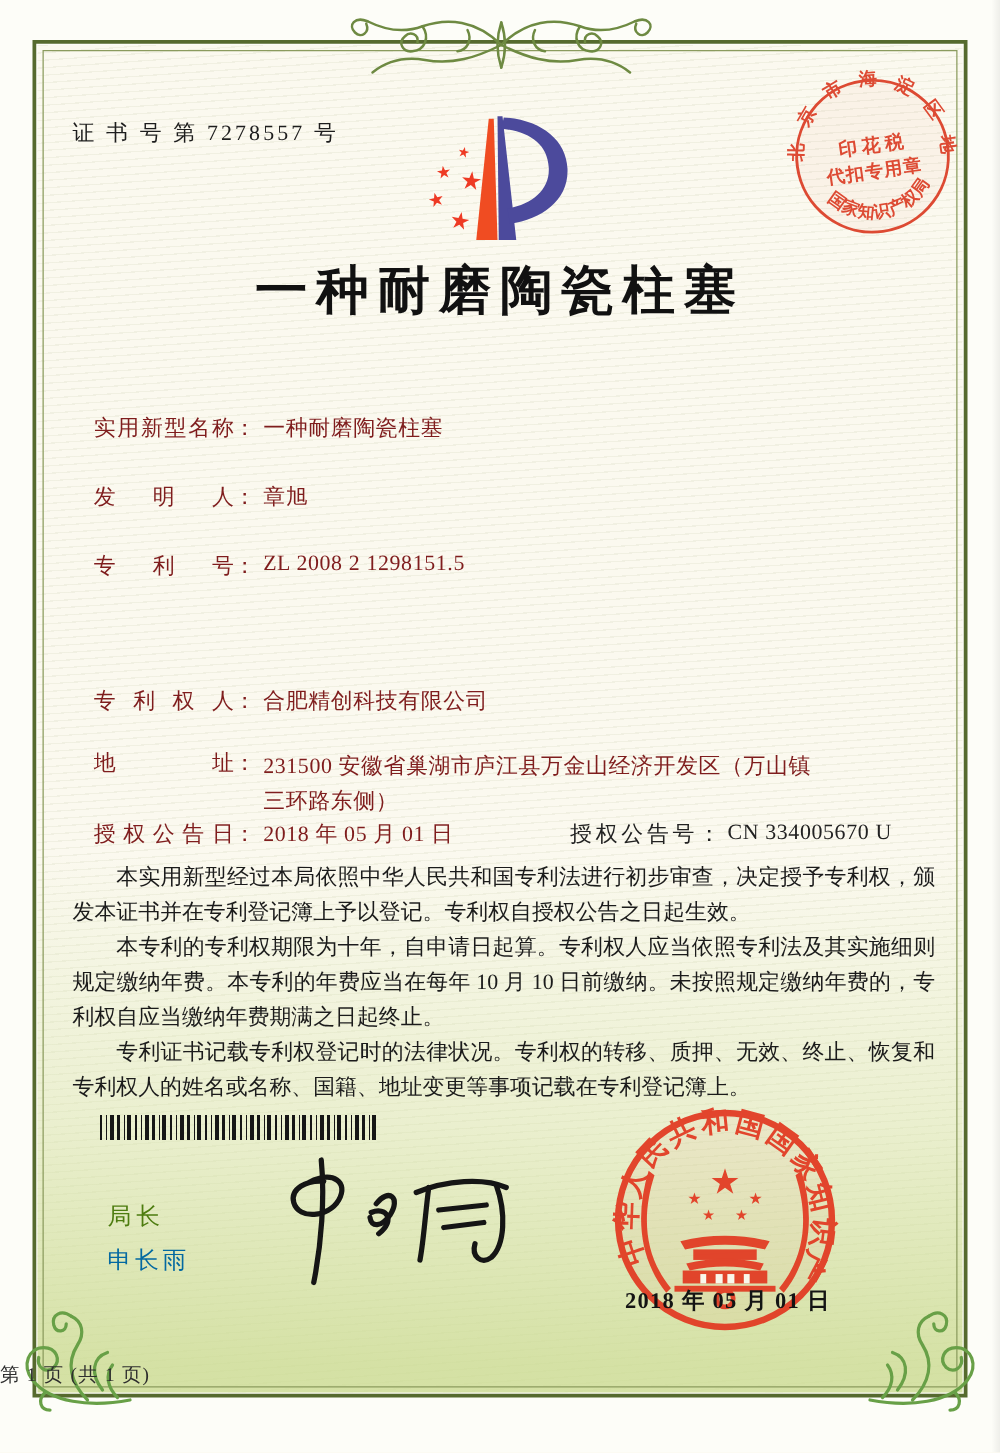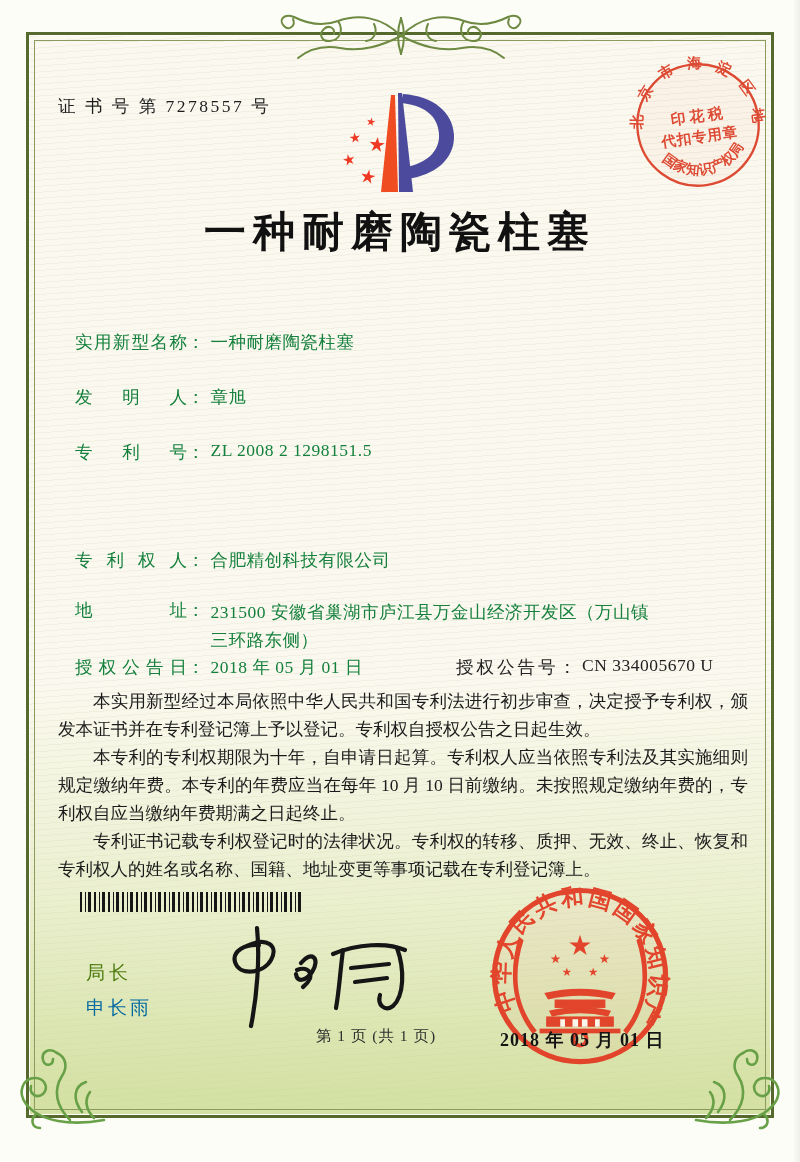--- a/index.html
+++ b/index.html
@@ -21,36 +21,36 @@
       #fbf9ef;
   }
   .frame-outer{position:absolute;left:26px;top:32px;width:748px;height:1086px;
     box-sizing:border-box;border:3px solid #566a2e;}
   .frame-inner{position:absolute;left:34px;top:40px;width:732px;height:1070px;
     box-sizing:border-box;border:1px solid #8b9b5e;}
   .abs{position:absolute;}
   .cert-no{left:58px;top:94px;font-size:17.5px;letter-spacing:2.5px;color:#1d1d1d;}
   .doc-title{left:0;top:204px;width:800px;text-align:center;font-size:42px;font-weight:bold;
     letter-spacing:7px;color:#111;}
-  .row{left:75px;font-size:17.5px;color:#15803d;white-space:nowrap;}
+  .row{left:75px;font-size:17.5px;color:#7f1d1d;white-space:nowrap;}
   .flabel{display:inline-block;width:112px;text-align:justify;text-align-last:justify;vertical-align:top;}
   .fcolon{display:inline-block;vertical-align:top;}
   .fvalue{display:inline-block;margin-left:6px;vertical-align:top;letter-spacing:.5px;}
   .addr-val{white-space:normal;width:480px;line-height:28px;}
   .row-right{left:456px;font-size:17.5px;white-space:nowrap;}
   .rlabel{letter-spacing:3px;}
   .paragraphs{left:58px;top:687px;width:690px;font-size:17.5px;line-height:28px;
     text-align:justify;color:#1b1b1b;}
   .paragraphs p{margin:0;text-indent:2em;}
   .barcode{left:80px;top:892px;width:222px;height:20px;
     background:repeating-linear-gradient(90deg,#161616 0 2px,transparent 2px 5px,#161616 5px 6px,transparent 6px 8px,#161616 8px 11px,transparent 11px 14px);}
   .sig-title{left:86px;top:960px;font-size:19px;letter-spacing:4px;color:#4d7c0f;}
   .sig-name{left:86px;top:995px;font-size:19px;letter-spacing:3px;color:#0369a1;}
   .seal-date{left:500px;top:1028px;font-size:18px;font-weight:600;letter-spacing:1px;color:#141414;}
-  .footer-page{left:0;top:1026px;width:752px;text-align:center;font-size:15.5px;color:#2e2e2e;letter-spacing:1px;}
+  .footer-page{left:0;top:1090px;width:752px;font-size:15.5px;color:#2e2e2e;letter-spacing:1px;}
   .stamp-wrap{left:628px;top:55px;width:140px;height:140px;transform:rotate(-8deg);}
   .seal-wrap{left:486px;top:882px;width:188px;height:188px;opacity:.94;}
   .logo-wrap{left:335px;top:78px;width:150px;height:125px;}
   .sig-svg{left:205px;top:918px;width:210px;height:115px;}
   .orn-top{left:278px;top:8px;width:246px;height:52px;}
   .orn-bl{left:6px;top:1044px;width:102px;height:90px;}
   .orn-br{left:692px;top:1044px;width:102px;height:90px;transform:scaleX(-1);}
   svg text{font-family:"Liberation Serif","DejaVu Serif",serif;}
 </style>
 </head>

